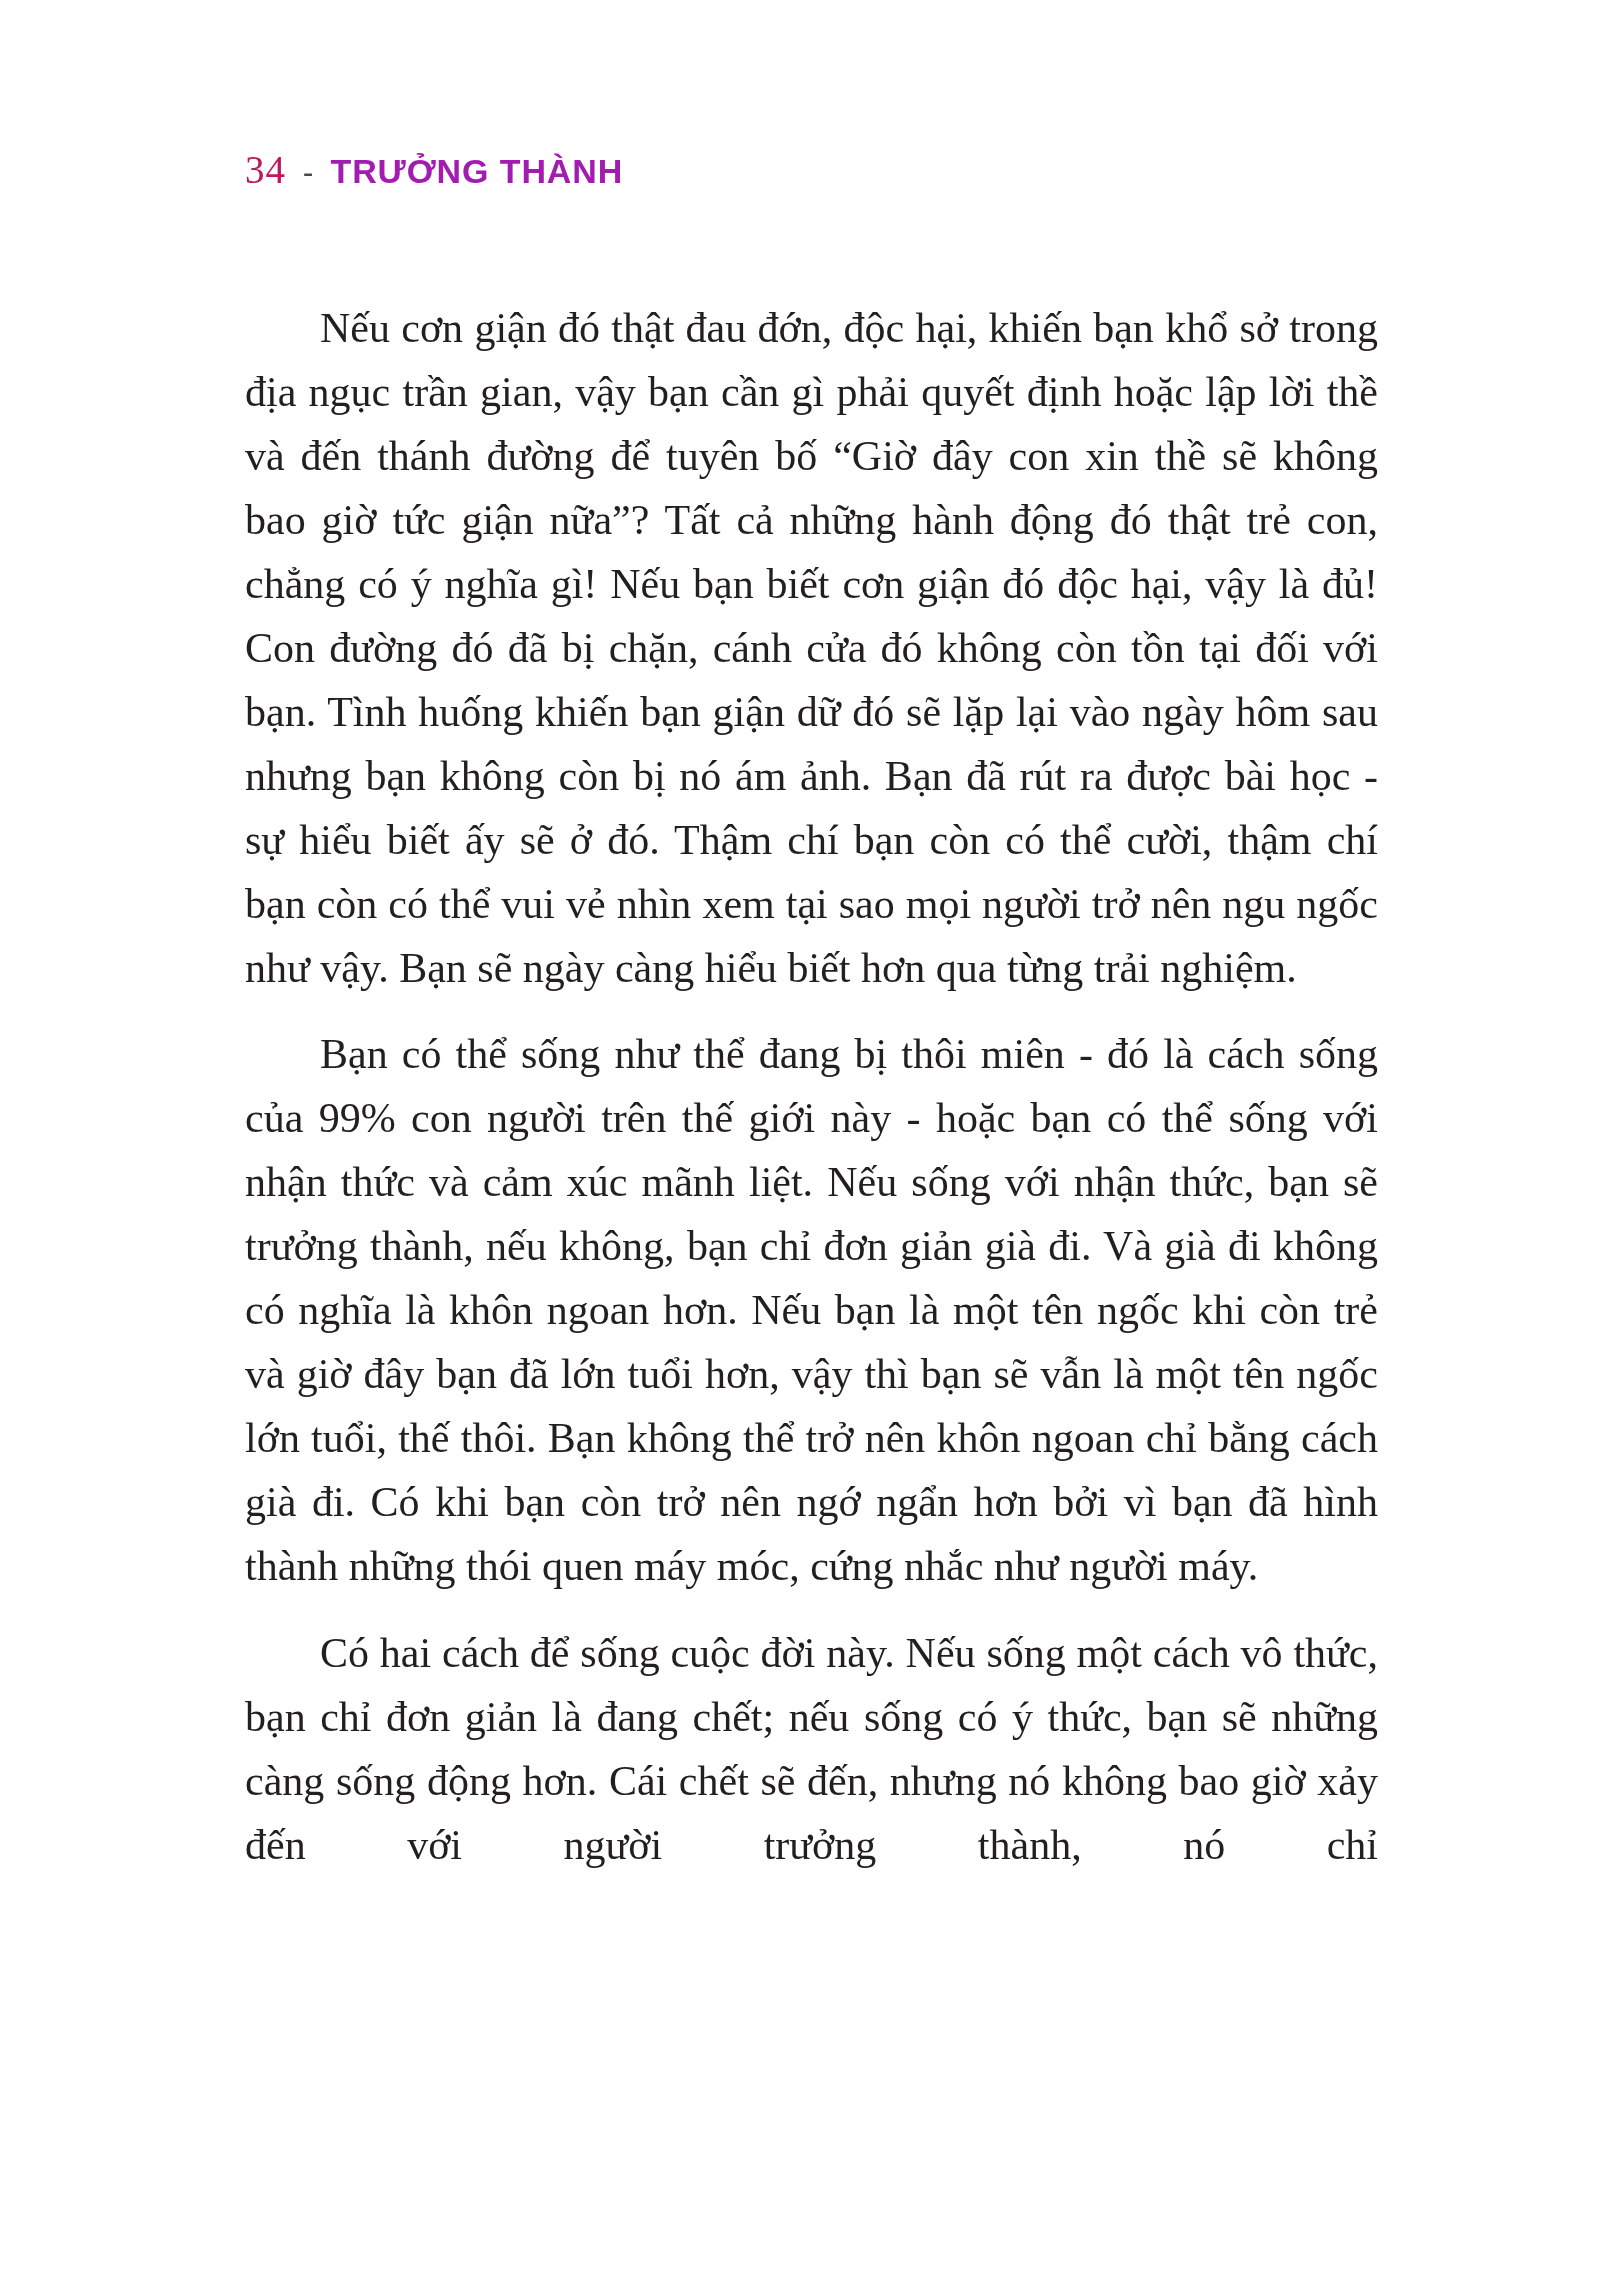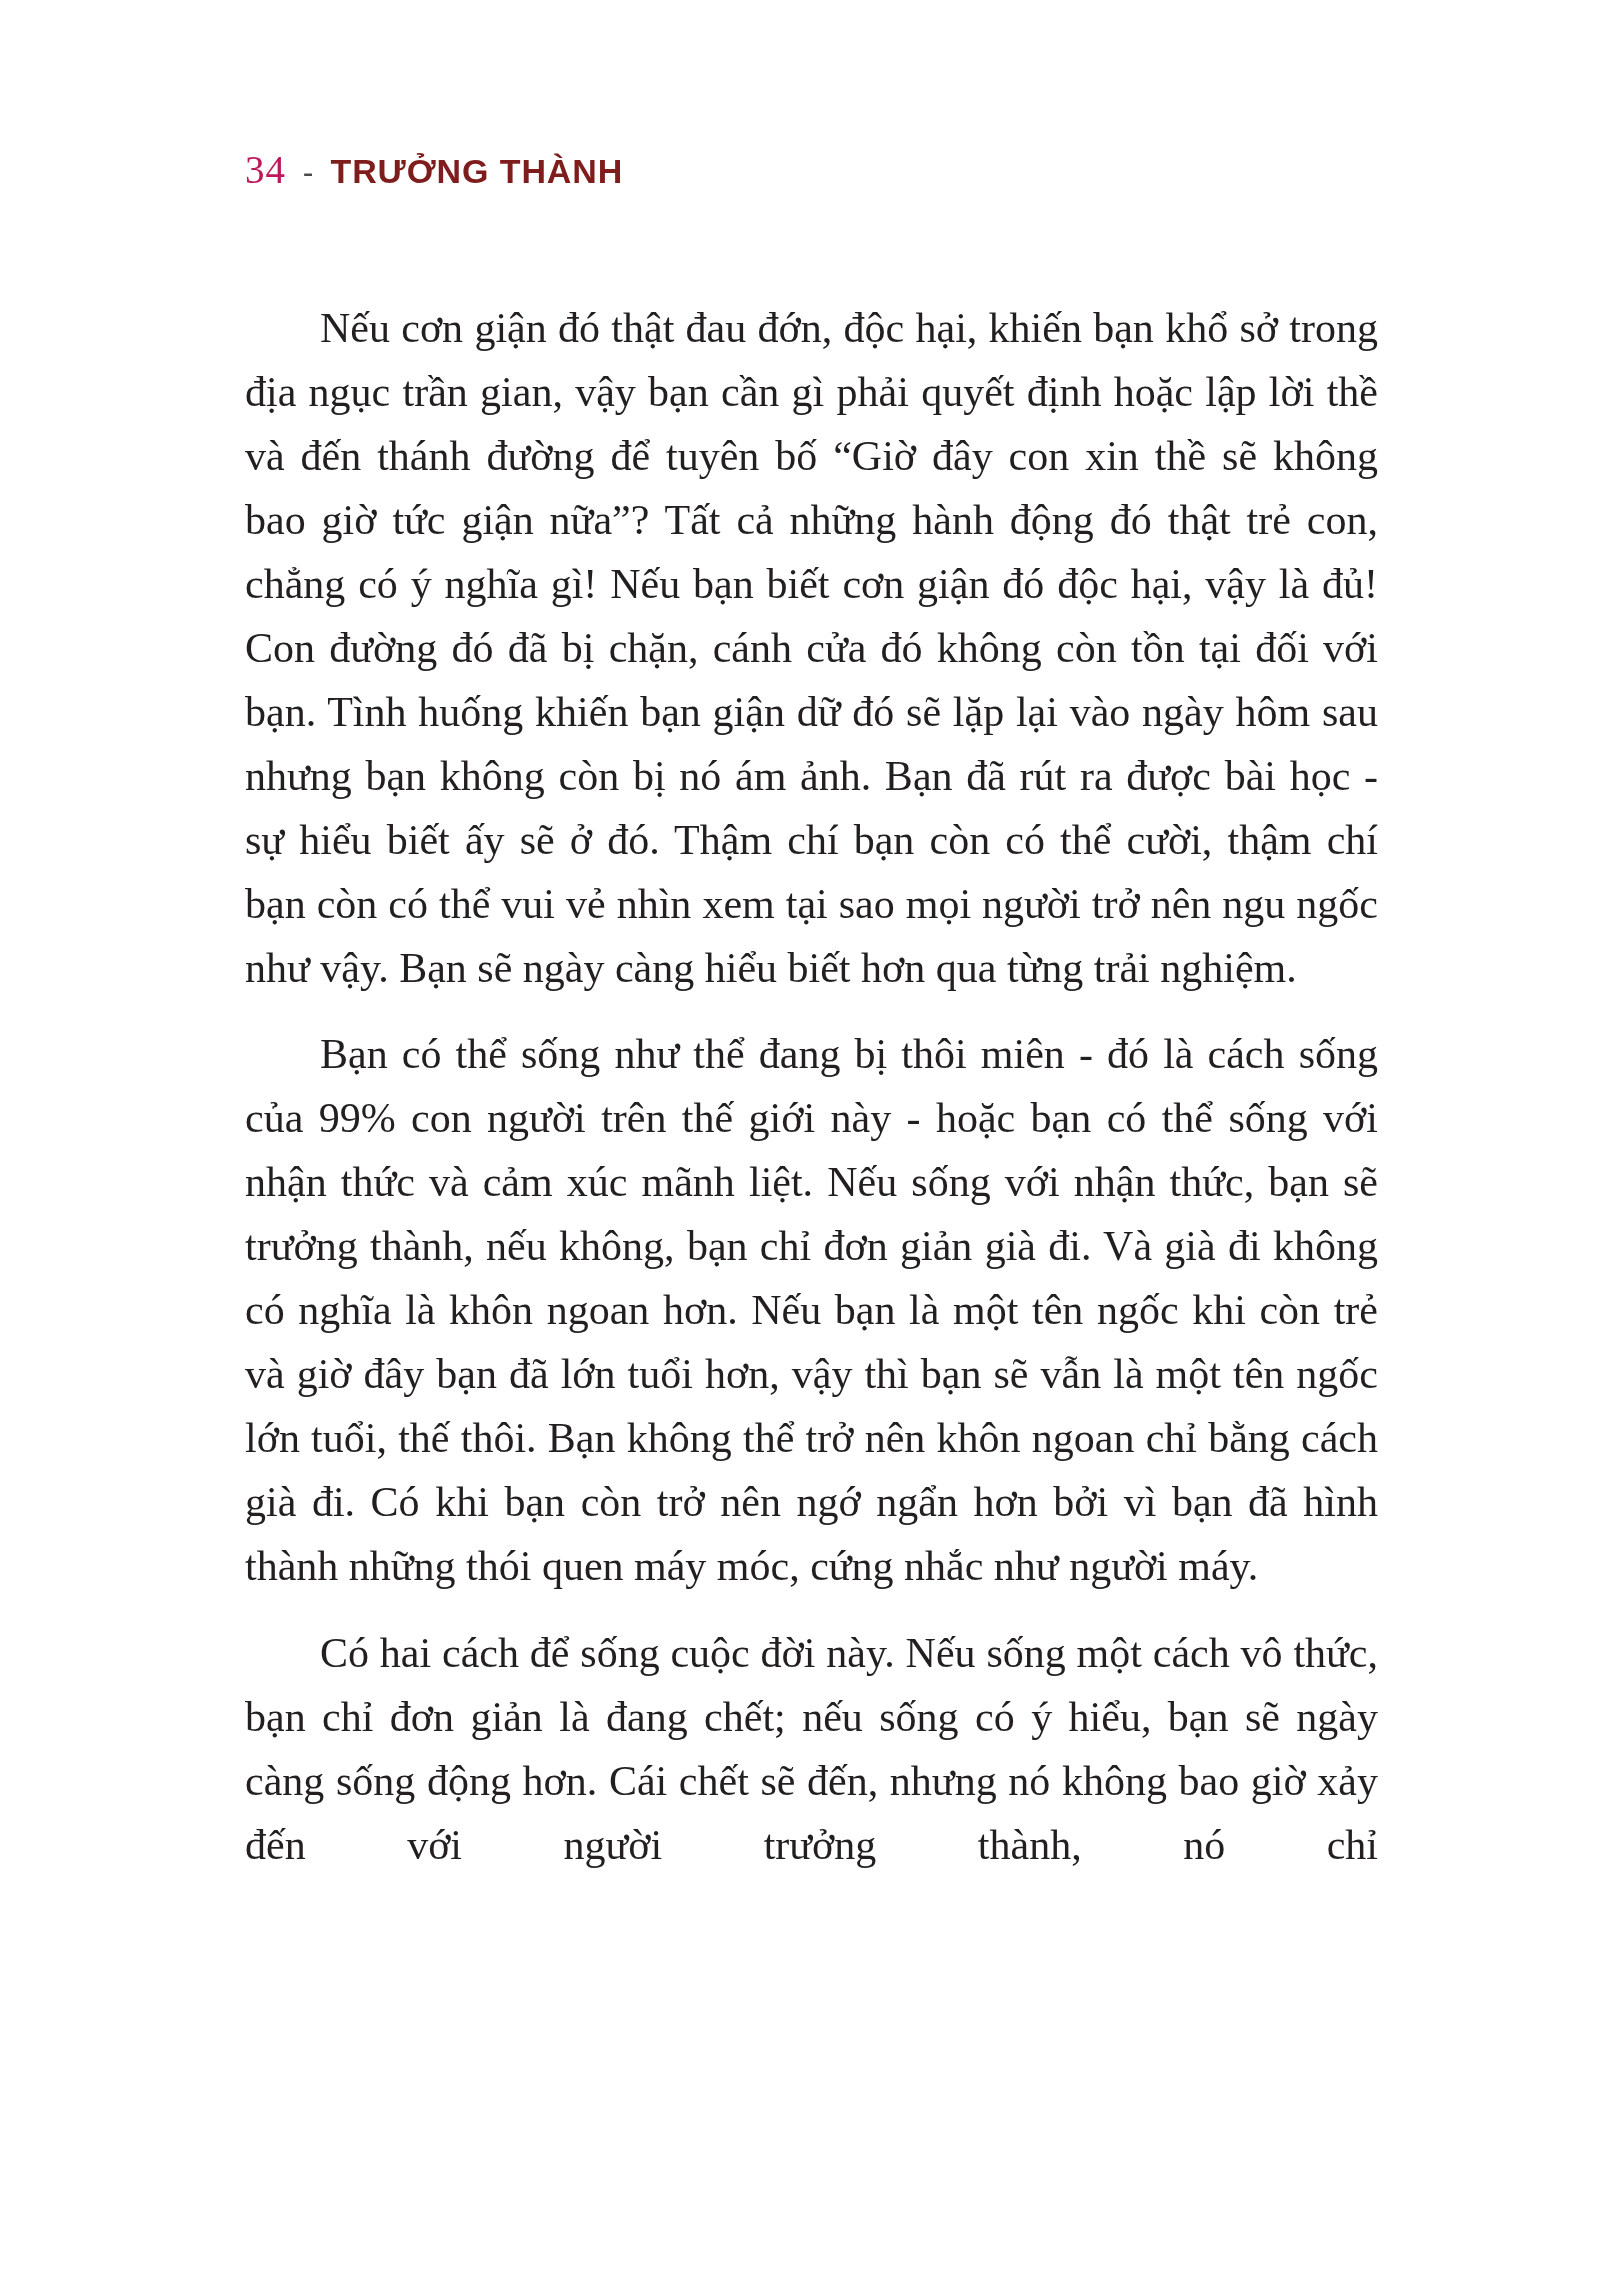--- a/index.html
+++ b/index.html
@@ -34,21 +34,21 @@
   .header-separator {
     font-family: "Liberation Sans", sans-serif;
     font-size: 32px;
     color: #4a4a4c;
     margin: 0 17px;
   }
   .chapter-title {
     font-family: "Liberation Sans", sans-serif;
     font-size: 34px;
     font-weight: 700;
-    color: #7f1d1d;
+    color: #a21caf;
     letter-spacing: 0.9px;
   }
   .body-text {
     position: absolute;
     left: 245px;
     top: 296px;
     width: 1133px;
     font-family: "Liberation Serif", serif;
     font-size: 42px;
     line-height: 64px;
@@ -72,17 +72,17 @@
 
   <header class="page-header">
     <span class="page-number">34</span>
     <span class="header-separator">-</span>
     <span class="chapter-title">TRƯỞNG THÀNH</span>
   </header>
 
   <main class="body-text">
     <p>Nếu cơn giận đó thật đau đớn, độc hại, khiến bạn khổ sở trong địa ngục trần gian, vậy bạn cần gì phải quyết định hoặc lập lời thề và đến thánh đường để tuyên bố “Giờ đây con xin thề sẽ không bao giờ tức giận nữa”? Tất cả những hành động đó thật trẻ con, chẳng có ý nghĩa gì! Nếu bạn biết cơn giận đó độc hại, vậy là đủ! Con đường đó đã bị chặn, cánh cửa đó không còn tồn tại đối với bạn. Tình huống khiến bạn giận dữ đó sẽ lặp lại vào ngày hôm sau nhưng bạn không còn bị nó ám ảnh. Bạn đã rút ra được bài học - sự hiểu biết ấy sẽ ở đó. Thậm chí bạn còn có thể cười, thậm chí bạn còn có thể vui vẻ nhìn xem tại sao mọi người trở nên ngu ngốc như vậy. Bạn sẽ ngày càng hiểu biết hơn qua từng trải nghiệm.</p>
     <p>Bạn có thể sống như thể đang bị thôi miên - đó là cách sống của 99% con người trên thế giới này - hoặc bạn có thể sống với nhận thức và cảm xúc mãnh liệt. Nếu sống với nhận thức, bạn sẽ trưởng thành, nếu không, bạn chỉ đơn giản già đi. Và già đi không có nghĩa là khôn ngoan hơn. Nếu bạn là một tên ngốc khi còn trẻ và giờ đây bạn đã lớn tuổi hơn, vậy thì bạn sẽ vẫn là một tên ngốc lớn tuổi, thế thôi. Bạn không thể trở nên khôn ngoan chỉ bằng cách già đi. Có khi bạn còn trở nên ngớ ngẩn hơn bởi vì bạn đã hình thành những thói quen máy móc, cứng nhắc như người máy.</p>
-    <p class="continues">Có hai cách để sống cuộc đời này. Nếu sống một cách vô thức, bạn chỉ đơn giản là đang chết; nếu sống có ý hiểu, bạn sẽ ngày càng sống động hơn. Cái chết sẽ đến, nhưng nó không bao giờ xảy đến với người trưởng thành, nó chỉ</p>
+    <p class="continues">Có hai cách để sống cuộc đời này. Nếu sống một cách vô thức, bạn chỉ đơn giản là đang chết; nếu sống có ý thức, bạn sẽ những càng sống động hơn. Cái chết sẽ đến, nhưng nó không bao giờ xảy đến với người trưởng thành, nó chỉ</p>
   </main>
 
 </div>
 
 
 </body></html>

